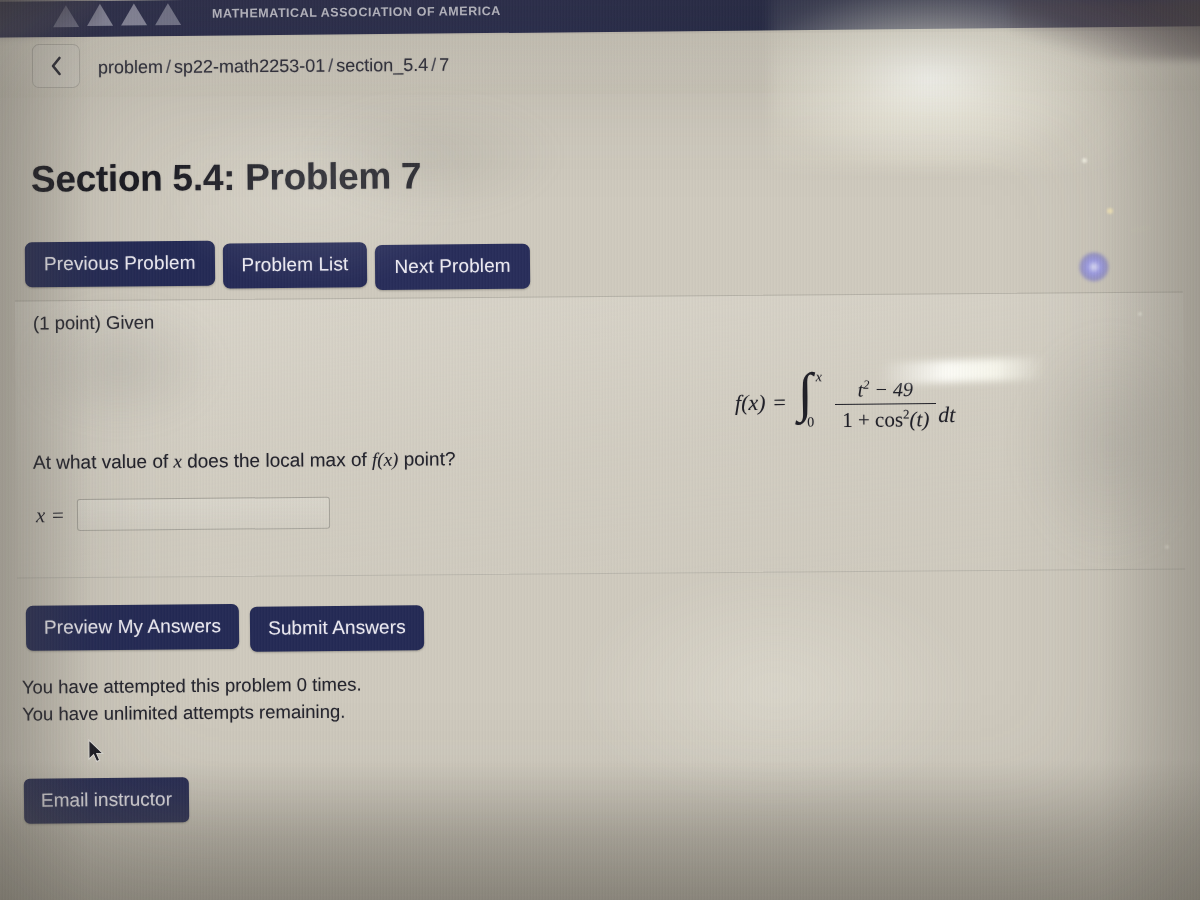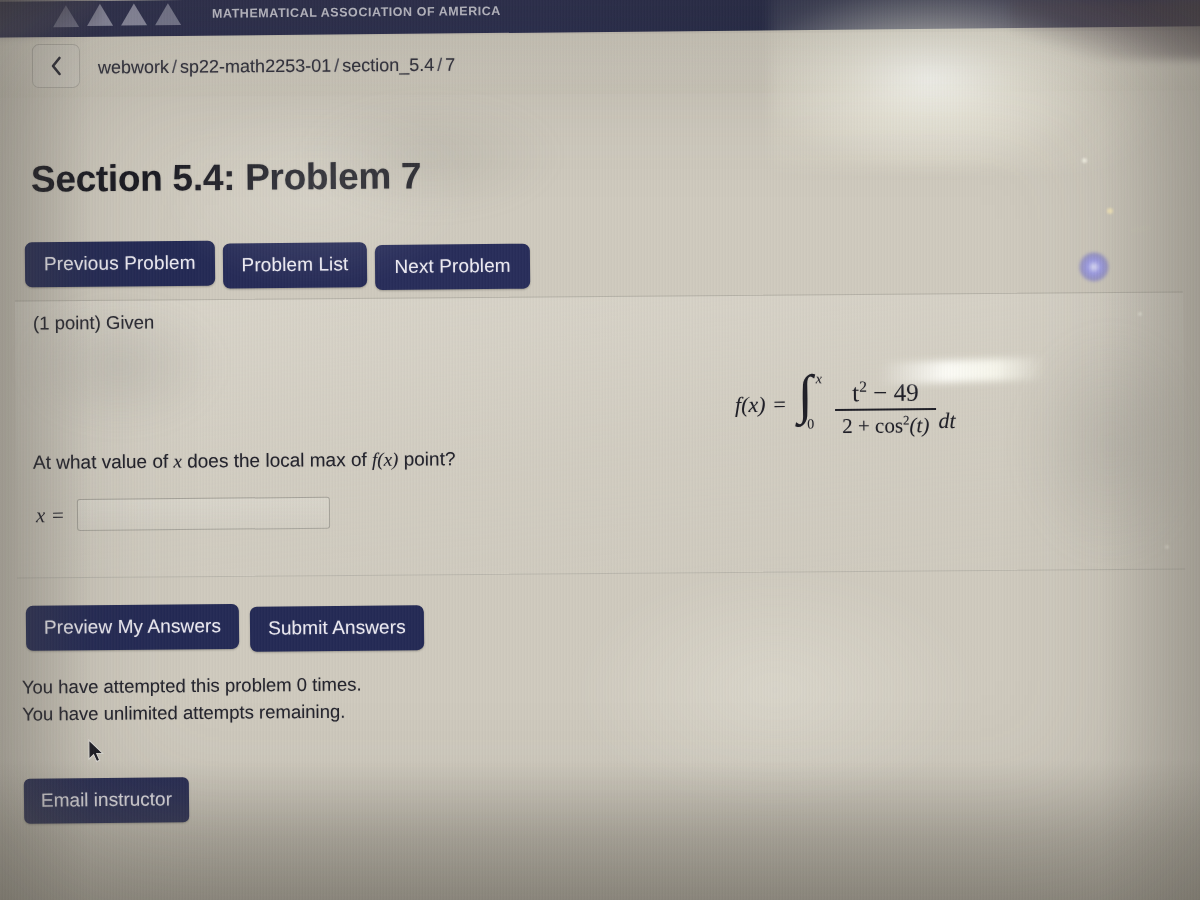--- a/index.html
+++ b/index.html
@@ -209,21 +209,22 @@
   }
   .frac {
     display: inline-flex;
     flex-direction: column;
     align-items: center;
     vertical-align: middle;
     margin: 0 1px;
   }
   .frac .num {
     padding: 0 7px 2px 7px;
-    font-size: 25px;
+    font-style: italic;
+    font-size: 20px;
     margin-top: 8px;
   }
   .frac .bar {
     width: 100%;
     height: 1.4px;
     background: #1e1e26;
   }
   .frac .den {
     padding: 2px 7px 0 7px;
     font-size: 21px;
@@ -430,21 +431,21 @@
 
   <div class="crumb-bar"></div>
 
   <div class="back-btn">
     <svg width="16" height="22" viewBox="0 0 16 22">
       <path d="M11.5 3 L5 11 L11.5 19" fill="none" stroke="#2b2b35" stroke-width="2.6" stroke-linecap="round" stroke-linejoin="round"></path>
     </svg>
   </div>
 
   <div class="crumb-text">
-    <span>webwork</span><span class="sep">/</span><span>sp22-math2253-01</span><span class="sep">/</span><span>section_5.4</span><span class="sep">/</span><span>7</span>
+    <span>problem</span><span class="sep">/</span><span>sp22-math2253-01</span><span class="sep">/</span><span>section_5.4</span><span class="sep">/</span><span>7</span>
   </div>
 
   <div class="page-title">Section 5.4: Problem 7</div>
 
   <div class="navbtn-row">
     <button class="navbtn b1">Previous Problem</button>
     <button class="navbtn b2">Problem List</button>
     <button class="navbtn b3">Next Problem</button>
   </div>
 
@@ -456,21 +457,21 @@
     <span class="fx">f(x)</span>
     <span class="eq">=</span>
     <span class="int-wrap">
       <span class="int-sign">∫</span>
       <span class="int-upper">x</span>
       <span class="int-lower">0</span>
     </span>
     <span class="frac">
       <span class="num"><span>t</span><sup>2</sup><span> − 49</span></span>
       <span class="bar"></span>
-      <span class="den"><span>2 + cos</span><sup>2</sup><span class="it">(t)</span></span>
+      <span class="den"><span>1 + cos</span><sup>2</sup><span class="it">(t)</span></span>
     </span>
     <span class="dt">dt</span>
   </div>
 
   <div class="question-line"><span>At what value of </span><span class="mvar">x</span><span> does the local max of </span><span class="mvar">f(x)</span><span> point?</span></div>
 
   <div class="answer-row">
     <span class="answer-label">x =</span>
     <input class="answer-input" type="text" value="" style="">
   </div>

